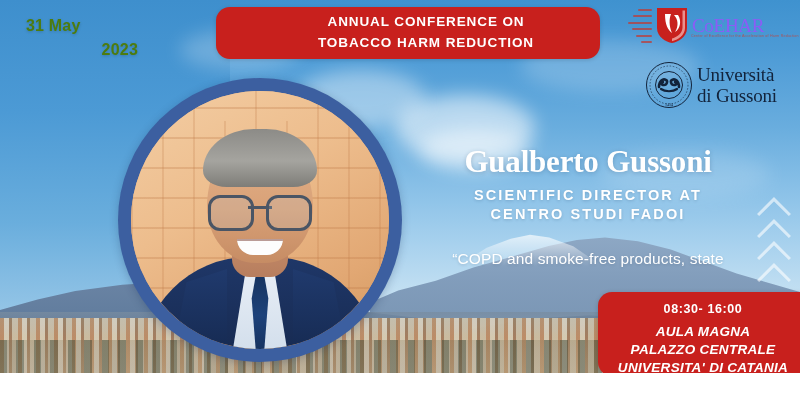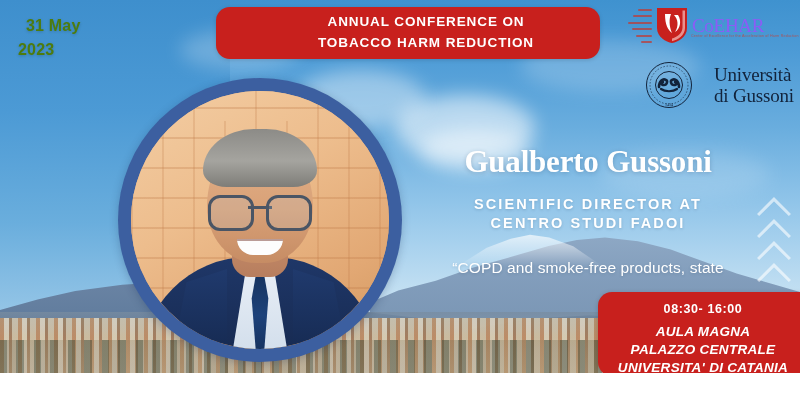--- a/index.html
+++ b/index.html
@@ -135,21 +135,21 @@
     left: 18px; top: 14px;
     width: 120px;
     color: #4d7c0f;
     font-weight: bold;
     font-size: 16px;
     line-height: 1.48;
     letter-spacing: .2px;
     text-shadow: 0 1px 3px rgba(0,0,0,.18);
   }
   .date-line-1 { display: block; text-align: left; padding-left: 8px; }
-  .date-line-2 { display: block; text-align: left; }
+  .date-line-2 { display: block; text-align: right; }
 
   
   .banner {
     position: absolute;
     left: 216px; top: 7px;
     width: 348px; height: 52px;
     background: #c8201d;
     border-radius: 14px;
     display: flex;
     flex-direction: column;
@@ -208,21 +208,21 @@
     letter-spacing: .2px;
     white-space: nowrap;
   }
 
   .logo-unict {
     position: absolute;
     left: 645px; top: 58px;
     width: 150px; height: 54px;
     display: flex;
     align-items: center;
-    gap: 21px;
+    gap: 4px;
   }
   .unict-seal { width: 48px; height: 48px; flex: 0 0 auto; }
   .unict-text {
     color: #12233b;
     font-family: "Liberation Serif", serif;
     font-size: 19px;
     line-height: 1.12;
     letter-spacing: -.2px;
   }
 
@@ -362,21 +362,21 @@
   }
   .speaker-name {
     font-family: "Liberation Serif", serif;
     font-weight: bold;
     font-size: 31px;
     line-height: 1.06;
     letter-spacing: -.2px;
     text-shadow: 0 1px 4px rgba(30,60,90,.25);
   }
   .speaker-role {
-    margin-top: 16px;
+    margin-top: 7px;
     font-weight: bold;
     font-size: 14.5px;
     letter-spacing: 2.1px;
     line-height: 1.35;
     text-shadow: 0 1px 3px rgba(30,60,90,.22);
   }
   .speaker-talk {
     margin-top: 22px;
     font-size: 15.5px;
     line-height: 1.5;

